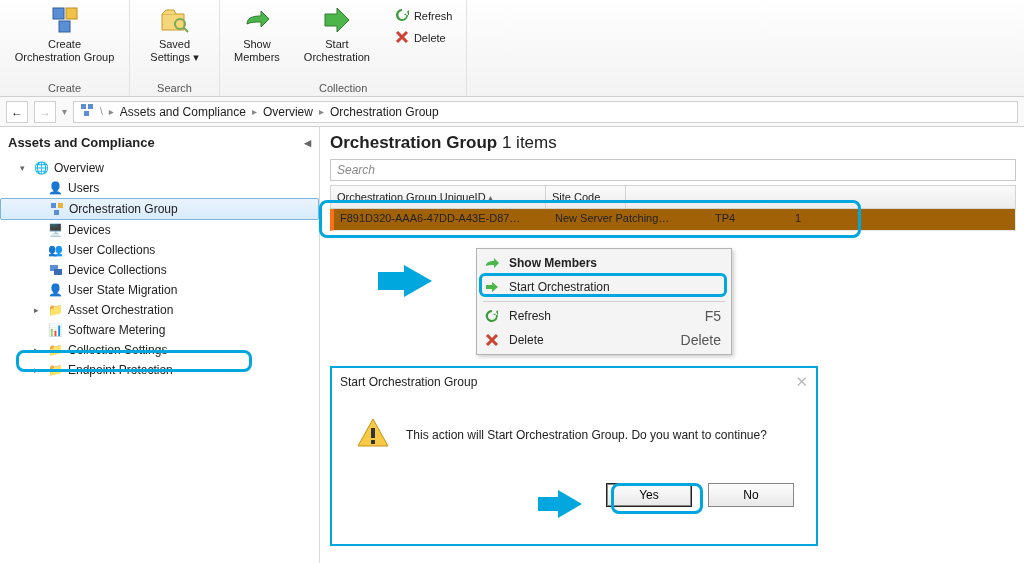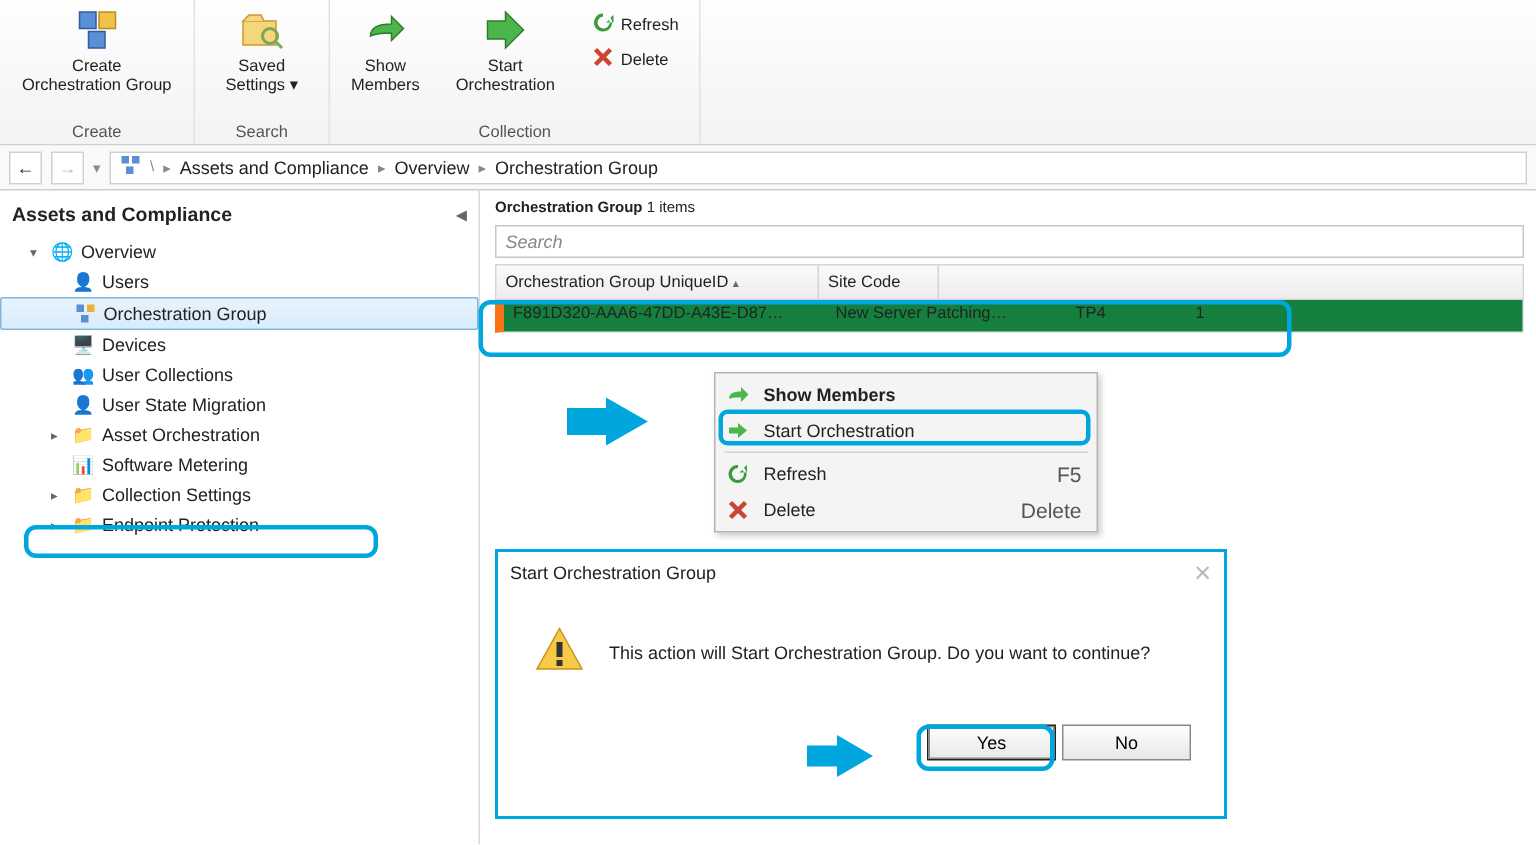--- a/index.html
+++ b/index.html
@@ -25,41 +25,41 @@
   .tree{width:320px;border-right:1px solid #d9d9d9;padding:6px 0;position:relative}
   .tree-hdr{font-weight:bold;font-size:13px;padding:2px 8px 8px;display:flex;align-items:center;justify-content:space-between}
   .tnode{display:flex;align-items:center;gap:4px;padding:2px 4px 2px 20px;cursor:pointer}
   .tnode.sub{padding-left:48px}
   .tnode .tw{width:10px;color:#666;font-size:9px}
   .tnode .ic{width:16px;height:16px;display:flex;align-items:center;justify-content:center}
   .tnode.selected{background:linear-gradient(#e9f3fc,#d8ecfb);border:1px solid #7ab4e0;border-radius:2px}
   .hlring{position:absolute;border:3px solid #00a7de;border-radius:8px;pointer-events:none}
   
   .detail{flex:1;position:relative;padding-left:2px}
-  .detail-hdr{font-size:10px;padding:6px 8px}
+  .detail-hdr{font-size:17px;padding:6px 8px}
   .detail-hdr b{font-weight:600}
   .search{margin:0 8px;border:1px solid #c8c8c8;height:22px;display:flex;align-items:center;padding:0 6px;color:#888;font-style:italic}
   .gridwrap{margin:4px 8px 0;position:relative}
   .gridhead{display:flex;border:1px solid #d4d4d4;background:linear-gradient(#fafafa,#ededed);height:24px}
   .gh{padding:4px 6px;border-right:1px solid #d4d4d4;font-size:11px;display:flex;align-items:center;gap:3px}
-  .gridrow{display:flex;border-left:6px solid #f97316;border-right:1px solid #e6e6e6;border-bottom:1px solid #e6e6e6;height:22px;background:#15803d}
+  .gridrow{display:flex;border-left:4px solid #f97316;border-right:1px solid #e6e6e6;border-bottom:1px solid #e6e6e6;height:22px;background:#a16207}
   .gc{padding:3px 6px;font-size:11px;white-space:nowrap;overflow:hidden;text-overflow:ellipsis}
   .c1{width:215px}.c2{width:160px}.c3{width:80px}.c4{width:140px}
   
   .ctx{position:absolute;left:476px;top:248px;width:256px;background:#f4f4f4;border:1px solid #b4b4b4;box-shadow:2px 2px 4px rgba(0,0,0,.2);padding:2px}
   .ctxitem{display:flex;align-items:center;height:24px;padding:0 8px 0 4px;cursor:pointer;gap:8px}
   .ctxitem .ci{width:18px;height:18px;display:flex;align-items:center;justify-content:center}
   .ctxitem .key{margin-left:auto;color:#555;font-size:14px}
   .ctxsep{height:1px;background:#d0d0d0;margin:2px 4px}
   
   .dialog{position:absolute;left:330px;top:366px;width:488px;height:180px;border:2px solid #00a7de;background:#fff;font-size:12px}
   .dlgtitle{display:flex;align-items:center;height:28px;padding:0 8px;justify-content:space-between}
   .dlgclose{color:#bbb;font-size:15px;cursor:pointer}
   .dlgbody{display:flex;align-items:center;gap:16px;padding:20px 24px}
-  .dlgbtns{display:flex;justify-content:flex-end;gap:4px;padding:10px 22px 0}
+  .dlgbtns{display:flex;justify-content:flex-end;gap:16px;padding:10px 22px 0}
   .winbtn{width:86px;height:24px;border:1px solid #888;background:linear-gradient(#fefefe,#e8e8e8);cursor:pointer;font-size:12px}
   
   .arrowA{position:absolute;left:404px;top:265px;width:0;height:0;border-top:16px solid transparent;border-bottom:16px solid transparent;border-left:28px solid #00a7de}
   .arrowA::before{content:"";position:absolute;left:-54px;top:-9px;width:26px;height:18px;background:#00a7de}
   .arrowB{position:absolute;left:558px;top:490px;width:0;height:0;border-top:14px solid transparent;border-bottom:14px solid transparent;border-left:24px solid #00a7de}
   .arrowB::before{content:"";position:absolute;left:-44px;top:-7px;width:20px;height:14px;background:#00a7de}
   .ring-grid{left:319px;top:200px;width:542px;height:38px}
   .ring-ctx{left:479px;top:273px;width:248px;height:24px;border-radius:6px}
   .ring-tree{left:16px;top:223px;width:236px;height:22px}
   .ring-yes{left:611px;top:483px;width:92px;height:31px}
@@ -189,20 +189,29 @@
       </div>
     <div class="tnode sub">
         <span class="ic">🖥️</span>
         <span>Devices</span>
       </div>
     <div class="tnode sub">
         <span class="ic">👥</span>
         <span>User Collections</span>
       </div>
     <div class="tnode sub">
+        <span class="ic">
+          <svg width="14" height="14">
+            <rect x="1" y="2" width="8" height="6" fill="#5a8fd6"></rect>
+            <rect x="5" y="6" width="8" height="6" fill="#3a6cb6"></rect>
+          </svg>
+        </span>
+        <span>Device Collections</span>
+      </div>
+    <div class="tnode sub">
         <span class="ic">👤</span>
         <span>User State Migration</span>
       </div>
     <div class="tnode" style="padding-left:34px">
         <span class="tw">▸</span>
         <span class="ic">📁</span>
         <span>Asset Orchestration</span>
       </div>
     <div class="tnode sub">
         <span class="ic">📊</span>

